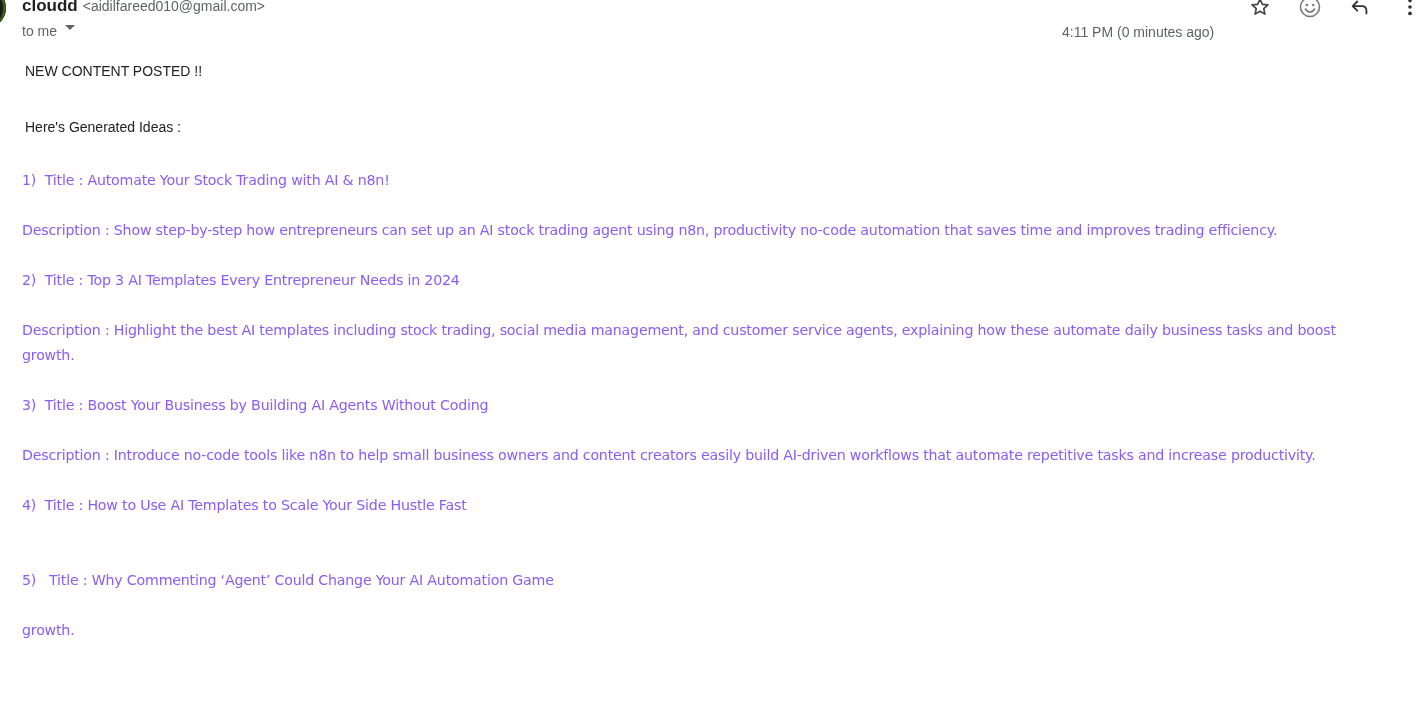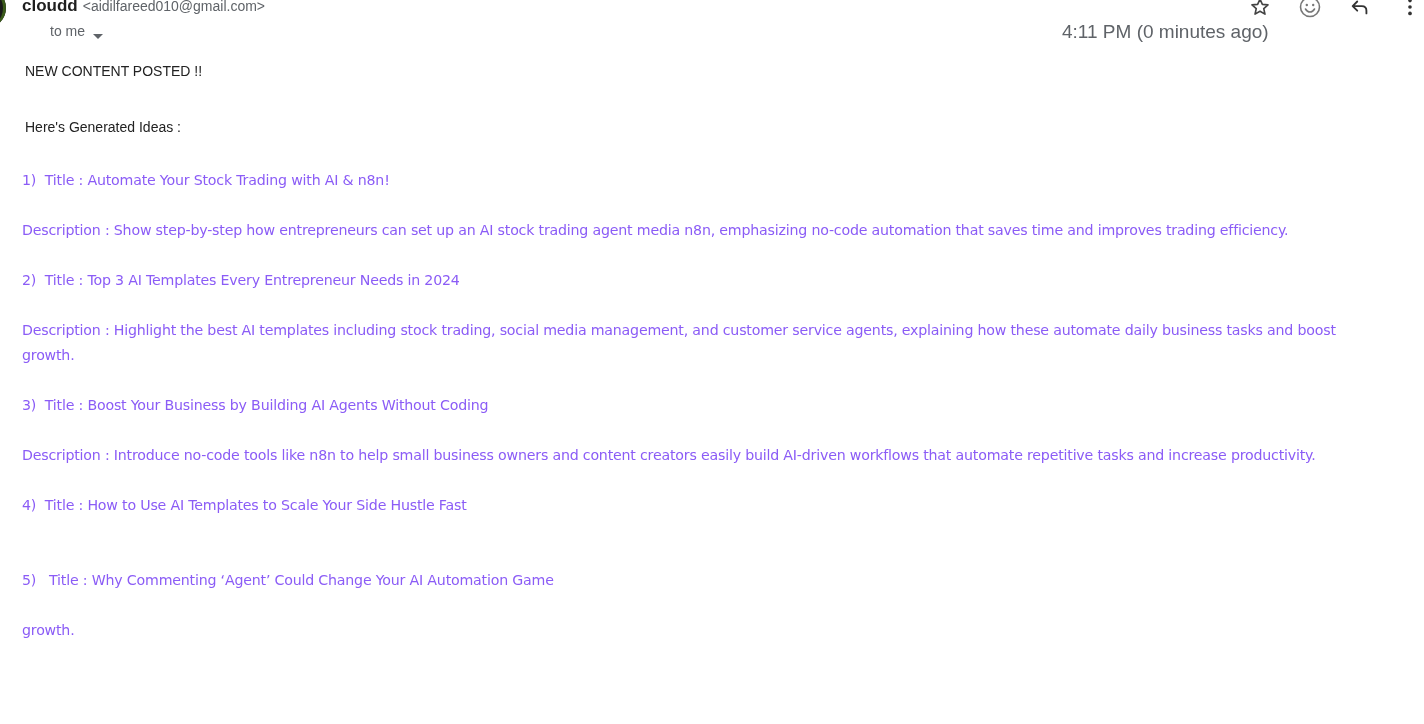--- a/index.html
+++ b/index.html
@@ -1,24 +1,24 @@
 <!DOCTYPE html>
 <html><head>
   <meta charset="utf-8">
   <style>
     html, body { margin: 0; padding: 0; background: #ffffff; }
     body { width: 1424px; height: 724px; overflow: hidden; position: relative; font-family: "Liberation Sans", sans-serif; color: #222222; }
     .avatar { position: absolute; left: -34px; top: -12px; width: 40px; height: 40px; border-radius: 50%; background: #1a1a1a; box-shadow: inset -3px 0 0 #3a5a1a; }
     .header { position: absolute; left: 22px; top: -4px; height: 24px; display: flex; align-items: baseline; white-space: nowrap; }
     .sender-name { font-weight: bold; font-size: 17px; color: #1f1f1f; }
     .sender-email { font-size: 14px; color: #5f6368; margin-left: 5px; }
-    .to-line { position: absolute; left: 22px; top: 23px; font-size: 14px; color: #5f6368; display: flex; align-items: flex-end; margin-left: 28px; }
+    .to-line { position: absolute; left: 22px; top: 23px; font-size: 14px; color: #5f6368; display: flex; align-items: flex-start; }
     .caret { width: 0; height: 0; border-left: 5px solid transparent; border-right: 5px solid transparent; border-top: 5px solid #5f6368; margin-left: 8px; margin-top: 2px; }
     .meta { position: absolute; top: -4px; left: 1062px; display: flex; align-items: center; height: 24px; }
-    .timestamp { font-size: 19px; color: #5f6368; white-space: nowrap; margin-top: 48px; }
+    .timestamp { font-size: 14px; color: #5f6368; white-space: nowrap; margin-top: 48px; }
     .icon-btn { position: absolute; top: -6px; width: 26px; height: 26px; display: flex; align-items: center; justify-content: center; cursor: pointer; }
     .body { position: absolute; left: 22px; top: 56px; width: 1390px; }
     .plain { font-family: "Liberation Sans", sans-serif; font-size: 14px; color: #222; line-height: 24px; margin: 3px; }
     .seg { font-family: "DejaVu Sans", sans-serif; font-size: 14.2px; color: #8b5cf6; line-height: 25px; margin: 0; letter-spacing: -0.2px; }
     .gap { height: 25px; }
   </style>
 </head>
 <body>
 
 <div class="avatar"></div>
@@ -64,21 +64,21 @@
 </div>
 
 <div class="body">
   <p class="plain">NEW CONTENT POSTED !!</p>
   <div style="height:26px"></div>
   <p class="plain">Here's Generated Ideas :</p>
   <div style="height:26px"></div>
 
   <p class="seg" style="white-space:pre">1)  Title : Automate Your Stock Trading with AI &amp; n8n!</p>
   <div class="gap"></div>
-  <p class="seg">Description : Show step-by-step how entrepreneurs can set up an AI stock trading agent media n8n, emphasizing no-code automation that saves time and improves trading efficiency.</p>
+  <p class="seg">Description : Show step-by-step how entrepreneurs can set up an AI stock trading agent using n8n, productivity no-code automation that saves time and improves trading efficiency.</p>
   <div class="gap"></div>
 
   <p class="seg" style="white-space:pre">2)  Title : Top 3 AI Templates Every Entrepreneur Needs in 2024</p>
   <div class="gap"></div>
   <p class="seg" style="white-space:nowrap">Description : Highlight the best AI templates including stock trading, social media management, and customer service agents, explaining how these automate daily business tasks and boost</p>
   <p class="seg">growth.</p>
   <div class="gap"></div>
 
   <p class="seg" style="white-space:pre">3)  Title : Boost Your Business by Building AI Agents Without Coding</p>
   <div class="gap"></div>

